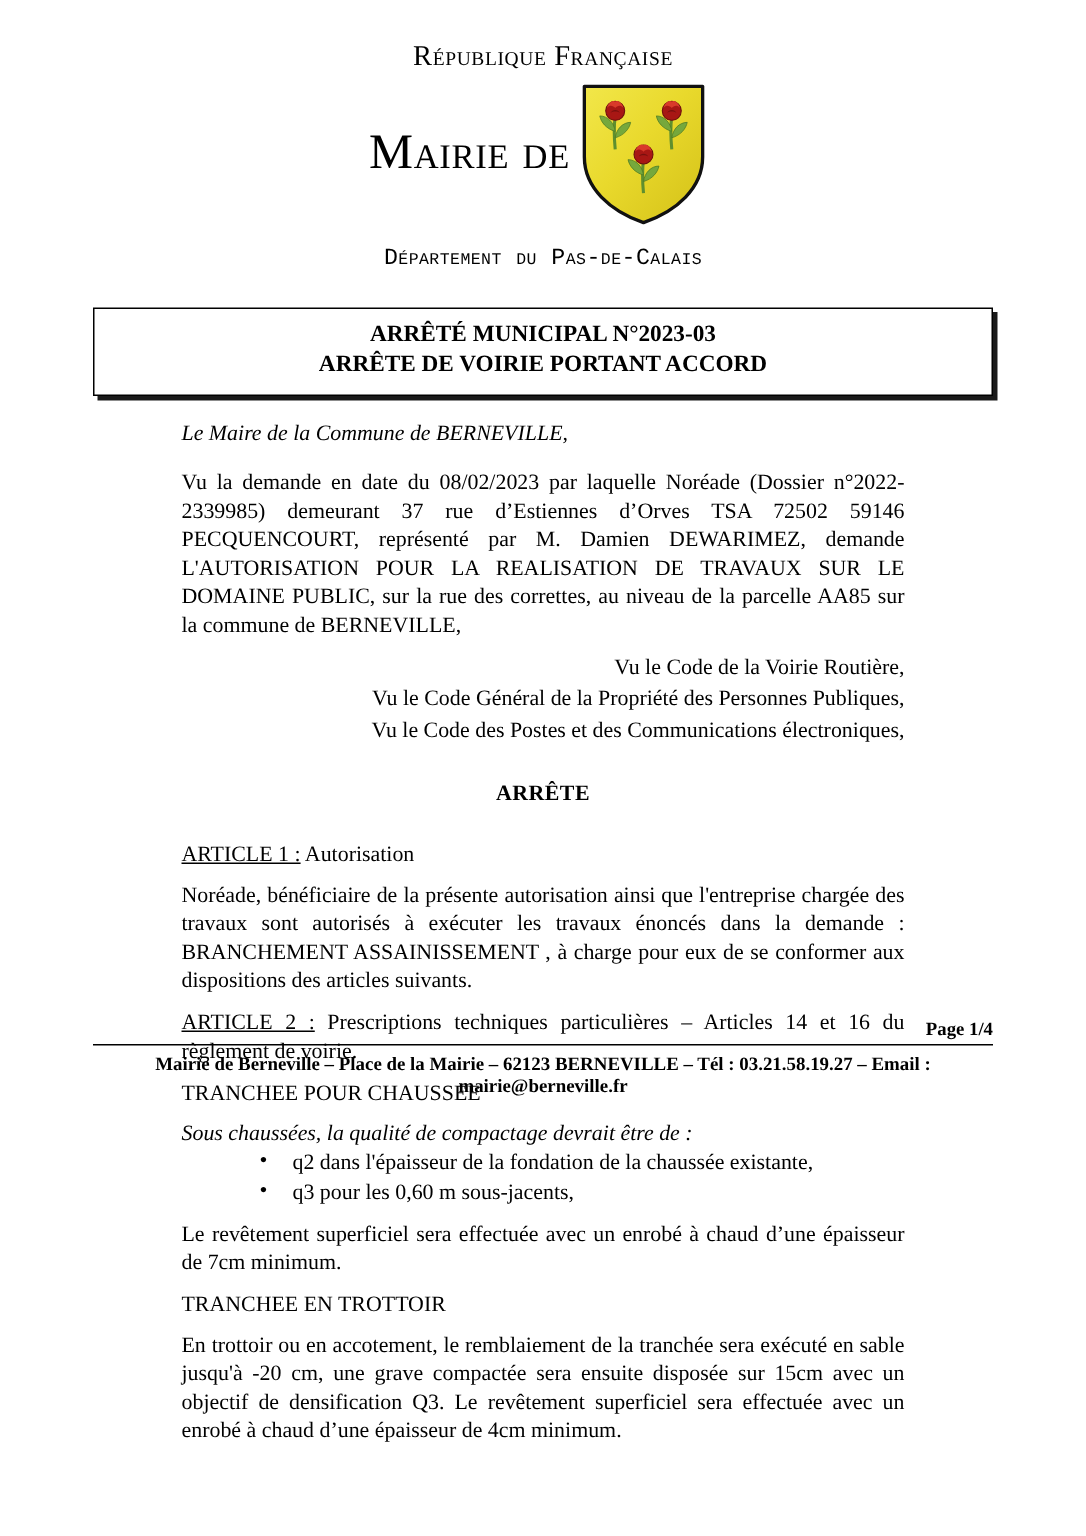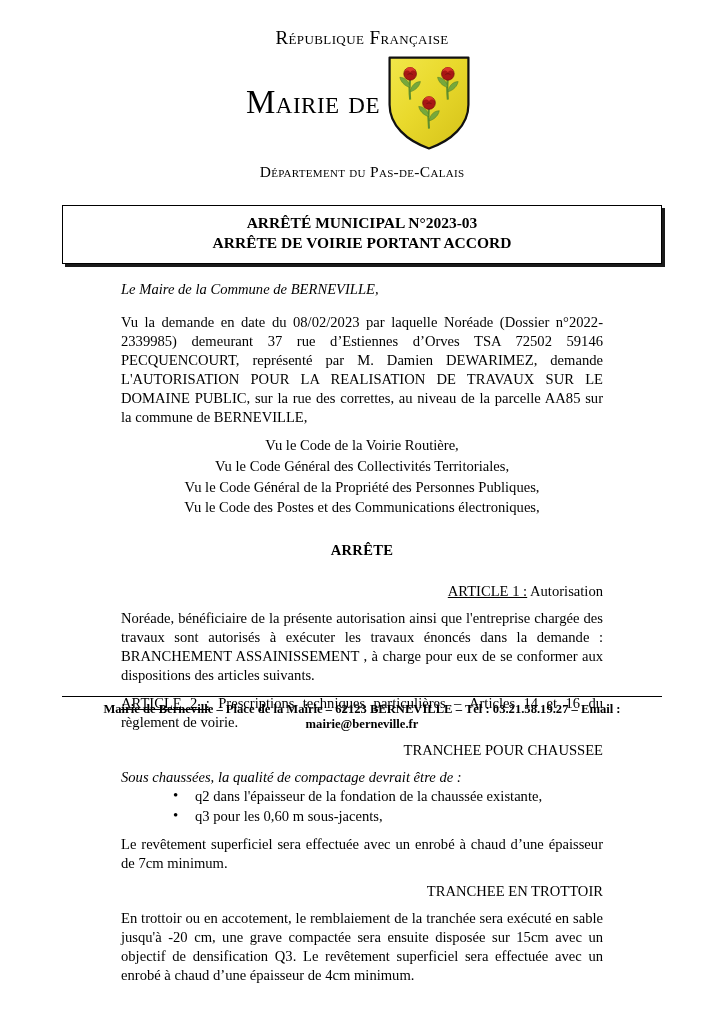--- a/index.html
+++ b/index.html
@@ -58,20 +58,21 @@
     height: 96px;
     margin: 0 6px;
     flex: 0 0 auto;
   }
   .departement {
     text-align: center;
     font-variant: small-caps;
     font-size: 15.5px;
     letter-spacing: 0.3px;
     margin-top: 12px;
+    font-family: Liberation Mono, monospace;
   }
 
   
   .title-box {
     margin-top: 24px;
     border: 1px solid #000;
     box-shadow: 3px 3px 0 0 #1a1a1a;
     padding: 7px 10px 9px 10px;
     text-align: center;
     line-height: 1.32;
@@ -85,38 +86,38 @@
     width: 482px;
     padding-top: 16px;
     font-size: 14.6px;
     line-height: 1.30;
   }
   p.j {
     text-align: justify;
     text-justify: inter-word;
     margin: 0 0 9px 0;
   }
-  p.tight { margin: 0 0 2px 0; text-align: center; }
+  p.tight { margin: 0 0 2px 0; text-align: right; }
   p.nm { margin: 0; text-align: left; font-style: italic; }
   .gap-md { height: 14px; }
   .gap-lg { height: 22px; }
 
   .arrete-center {
     text-align: center;
     font-weight: bold;
     font-size: 14.6px;
     margin: 0;
     letter-spacing: 0.3px;
   }
   .art-label {
     text-decoration: underline;
   }
   .section-head {
     margin: 0 0 8px 0;
-    text-align: right;
+    text-align: left;
   }
   ul.bullets {
     margin: 0 0 9px 0;
     padding-left: 52px;
     list-style: none;
   }
   ul.bullets li {
     text-align: justify;
     margin: 0 0 1px 0;
     position: relative;
@@ -199,21 +200,20 @@
 
   <div class="body-wrap">
 
     <p class="nm">Le Maire de la Commune de BERNEVILLE,</p>
 
     <div class="gap-md"></div>
 
     <p class="j">Vu la demande en date du 08/02/2023 par laquelle Noréade (Dossier n°2022-2339985) demeurant 37 rue d’Estiennes d’Orves TSA 72502 59146 PECQUENCOURT, représenté par M. Damien DEWARIMEZ, demande L'AUTORISATION POUR LA REALISATION DE TRAVAUX SUR LE DOMAINE PUBLIC, sur la rue des correttes, au niveau de la parcelle AA85 sur la commune de BERNEVILLE,</p>
 
     <p class="tight">Vu le Code de la Voirie Routière,</p>
-    <p class="tight">Vu le Code Général des Collectivités Territoriales,</p>
     <p class="tight">Vu le Code Général de la Propriété des Personnes Publiques,</p>
     <p class="tight">Vu le Code des Postes et des Communications électroniques,</p>
 
     <div class="gap-lg"></div>
 
     <p class="arrete-center">ARRÊTE</p>
 
     <div class="gap-lg"></div>
 
     <p class="section-head"><span class="art-label">ARTICLE 1 :</span><span> Autorisation</span></p>
@@ -233,17 +233,18 @@
 
     <p class="j">Le revêtement superficiel sera effectuée avec un enrobé à chaud d’une épaisseur de 7cm minimum.</p>
 
     <p class="section-head">TRANCHEE EN TROTTOIR</p>
 
     <p class="j">En trottoir ou en accotement, le remblaiement de la tranchée sera exécuté en sable jusqu'à -20 cm, une grave compactée sera ensuite disposée sur 15cm avec un objectif de densification Q3. Le revêtement superficiel sera effectuée avec un enrobé à chaud d’une épaisseur de 4cm minimum.</p>
 
   </div>
 
   <div class="footer">
+    <div class="page-num">Page 1/4</div>
     <hr class="footer-rule">
     <div class="footer-text">Mairie de Berneville – Place de la Mairie – 62123 BERNEVILLE – Tél : 03.21.58.19.27 – Email : mairie@berneville.fr</div>
   </div>
 
 </div>
 
 </body></html>

